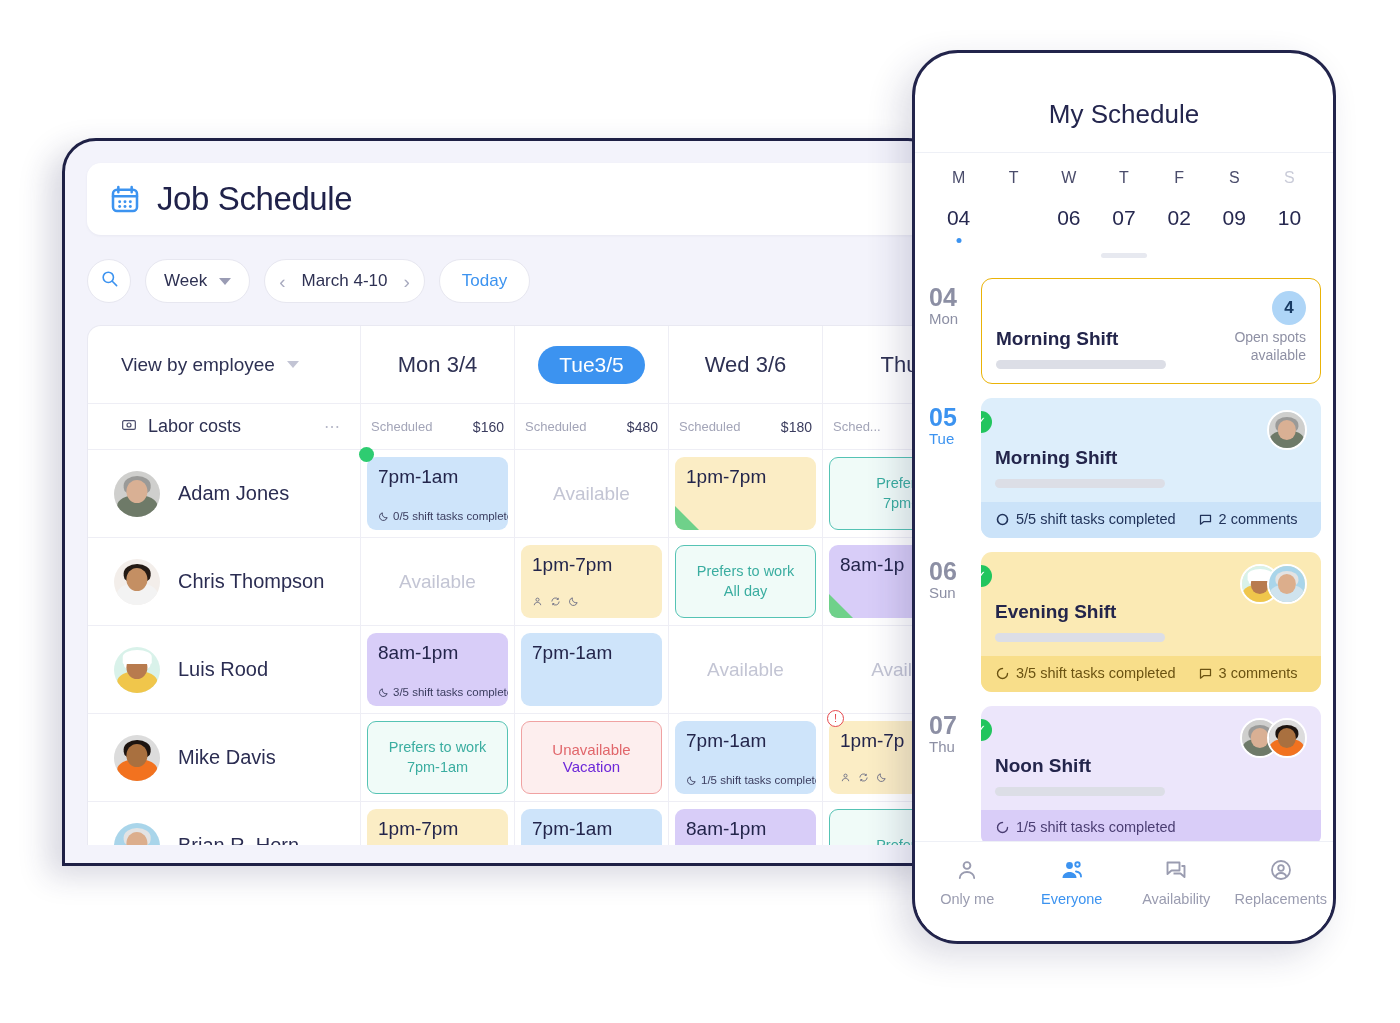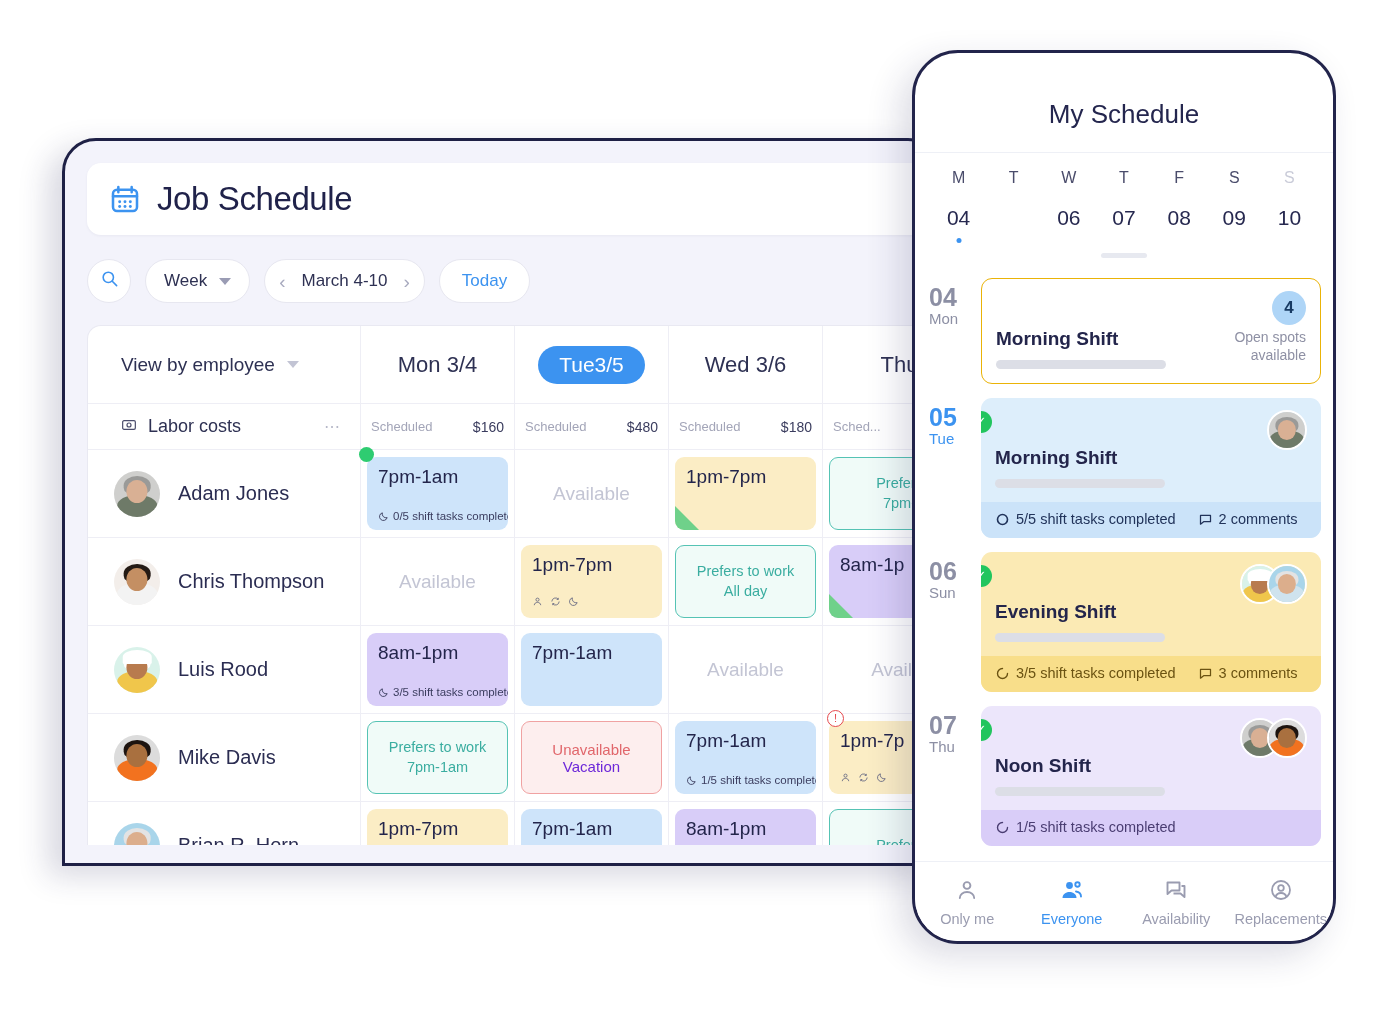--- a/index.html
+++ b/index.html
@@ -189,21 +189,21 @@
   .ph-open-badge .num {
     width: 34px; height: 34px; border-radius: 50%; background: #aed5f7; color: #173a63;
     font-size: 17px; font-weight: 700; line-height: 34px; text-align: center; margin: 0 0 4px auto;
   }
   .ph-open-badge .lbl { font-size: 14px; color: #8e90a4; line-height: 1.25; }
   .ph-avs { display: flex; margin-left: auto; }
   .ph-avs .avatar { width: 40px; height: 40px; flex: 0 0 40px; border: 2px solid #fff; }
   .ph-avs .avatar + .avatar { margin-left: -13px; }
 
   .ph-nav {
-    position: absolute; left: 0; right: 0; bottom: 0; height: 80px;
+    position: absolute; left: 0; right: 0; bottom: 0; height: 100px;
     border-top: 1px solid #eef0f6; background: #fff;
     display: flex; align-items: flex-start; padding-top: 16px;
   }
   .ph-nav .tab { flex: 1; text-align: center; color: #9a9cb0; font-size: 14.5px; }
   .ph-nav .tab.active { color: #3c93f0; }
   .ph-nav .tab svg { display: block; margin: 0 auto 9px; width: 24px; height: 24px; }
 
   
   .face { position: absolute; inset: 0; }
   .face .head { position: absolute; left: 50%; transform: translateX(-50%); border-radius: 50%; }
@@ -526,21 +526,21 @@
           <span>T</span>
           <span>F</span>
           <span>S</span>
           <span class="dim">S</span>
         </div>
       <div class="ph-nums" id="ph-nums">
           <div class="n"><span>04</span><span class="dot-under "></span></div>
           <div class="n sel"><span>05</span><span class="dot-under white"></span></div>
           <div class="n"><span>06</span></div>
           <div class="n"><span>07</span></div>
-          <div class="n"><span>08</span></div>
+          <div class="n"><span>02</span></div>
           <div class="n"><span>09</span></div>
           <div class="n"><span>10</span></div>
         </div>
       <div class="ph-handle"></div>
     </div>
 
     <div class="ph-list" id="ph-list">
         <div class="ph-item">
     <div class="ph-date ">
       <div class="dnum">04</div>

